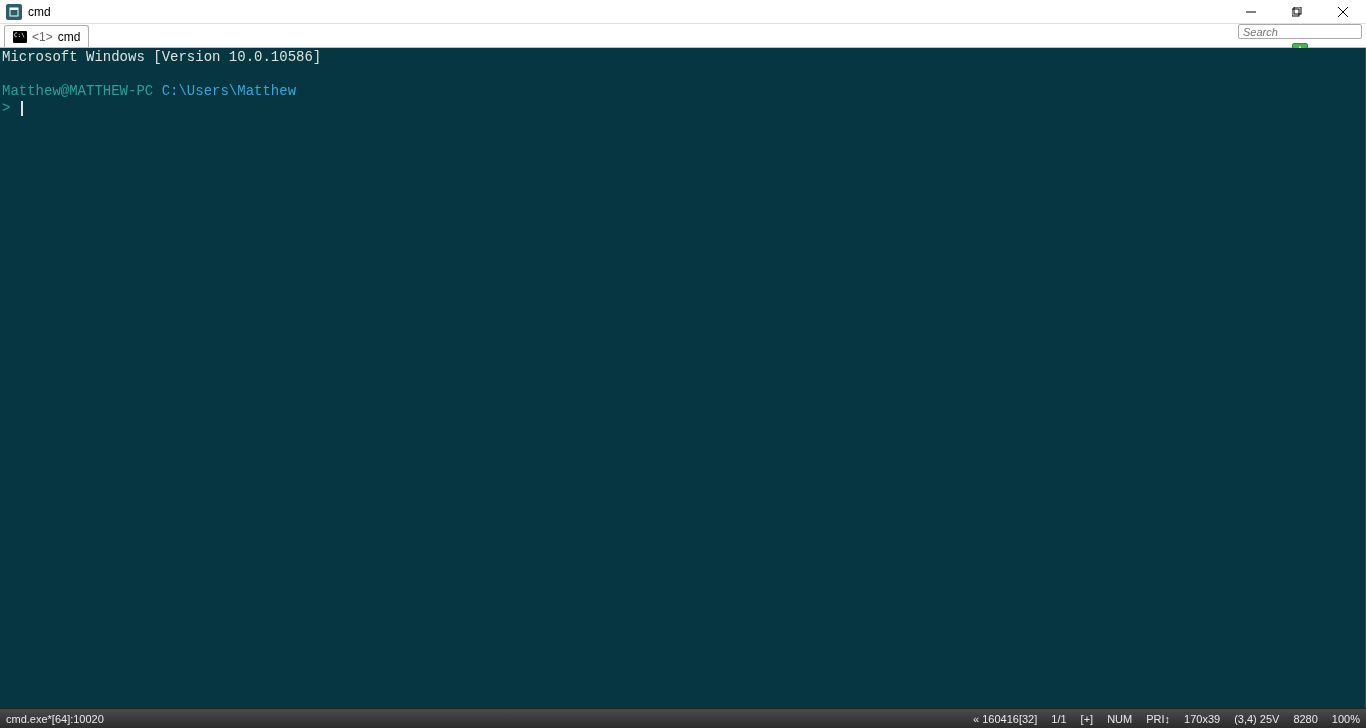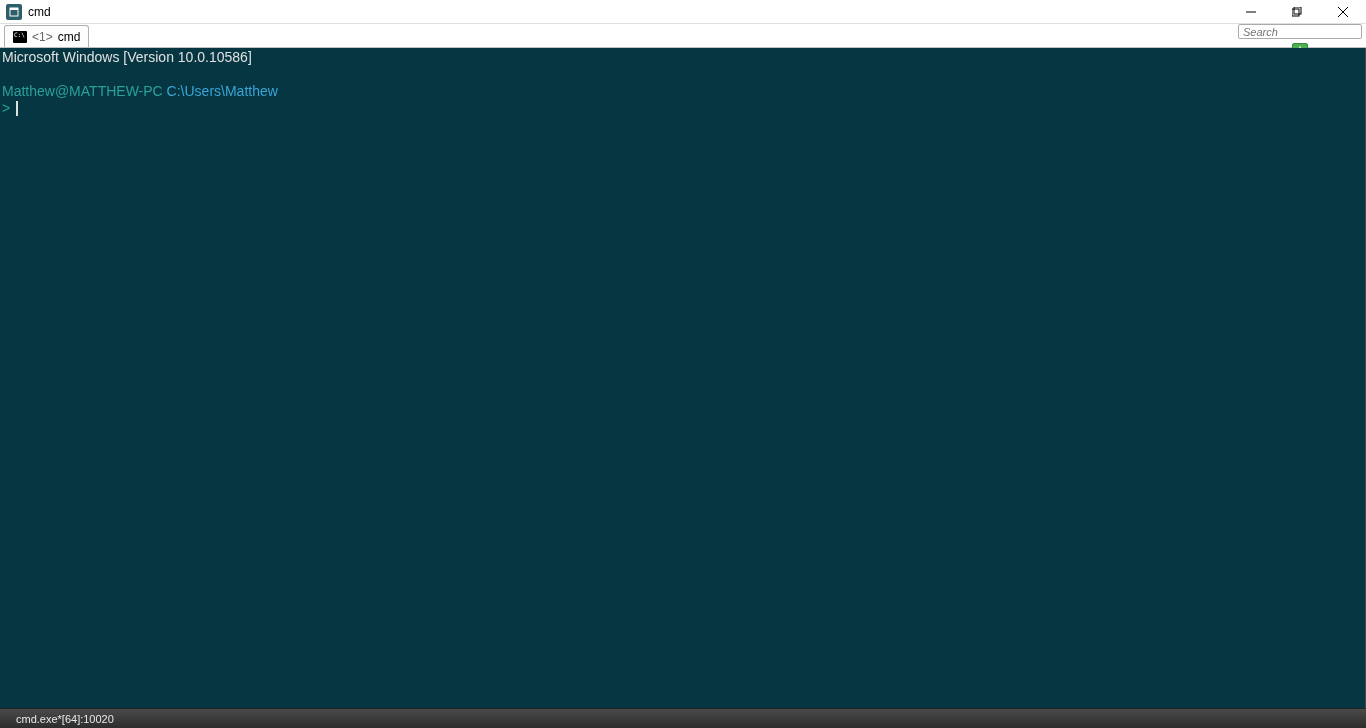--- a/index.html
+++ b/index.html
@@ -115,21 +115,21 @@
   .tbtn.panel { border:1px solid #888; background: linear-gradient(to right,#cde 50%,#fff 50%); }
   .tbtn.lock { color: #d4a017; }
   .tbtn.layout { border:1px solid #888; background: linear-gradient(to right,#9bd 30%,#fff 30%); }
   .tbtn.menu { color: #2a6496; }
 
   
   .terminal {
     flex: 1;
     background: #063642;
     color: #d0d0d0;
-    font-family: Liberation Sans, sans-serif;
+    font-family: Liberation Mono, monospace;
     font-size: 14px;
     line-height: 17px;
     padding: 1px 2px;
     white-space: pre;
     overflow: hidden;
     border-right: 1px solid #4a4a4a;
   }
   .line1 { color: #e0e0e0; }
   .user-host { color: #2aa198; }
   .path { color: #3aa6d8; }
@@ -146,21 +146,21 @@
 
   
   .statusbar {
     height: 20px;
     background: linear-gradient(#4a4a4a,#2c2c2c);
     color: #e8e8e8;
     font-size: 11px;
     display: flex;
     align-items: center;
     justify-content: space-between;
-    padding: 0 16px;
+    padding: 0 6px;
     border-top: 1px solid #222;
   }
   .status-left { }
   .status-right { display: flex; gap: 14px; align-items: center; }
   .status-right span { white-space: nowrap; }
 </style>
 </head>
 <body>
 
 <div class="titlebar">
@@ -233,13 +233,24 @@
   </div>
 </div>
 
 <div class="terminal"><span class="line1">Microsoft Windows [Version 10.0.10586]</span>
 
 <span class="user-host">Matthew@MATTHEW-PC</span> <span class="path">C:\Users\Matthew</span>
 <span class="prompt">&gt;</span> <span class="cursor"></span></div>
 
 <div class="statusbar">
   <div class="status-left">cmd.exe*[64]:10020</div>
+  <div class="status-right">
+    <span>« 160416[32]</span>
+    <span>1/1</span>
+    <span>[+]</span>
+    <span>NUM</span>
+    <span>PRI↕</span>
+    <span>170x39</span>
+    <span>(3,4) 25V</span>
+    <span>8280</span>
+    <span>100%</span>
+  </div>
 </div>
 
 </body></html>

